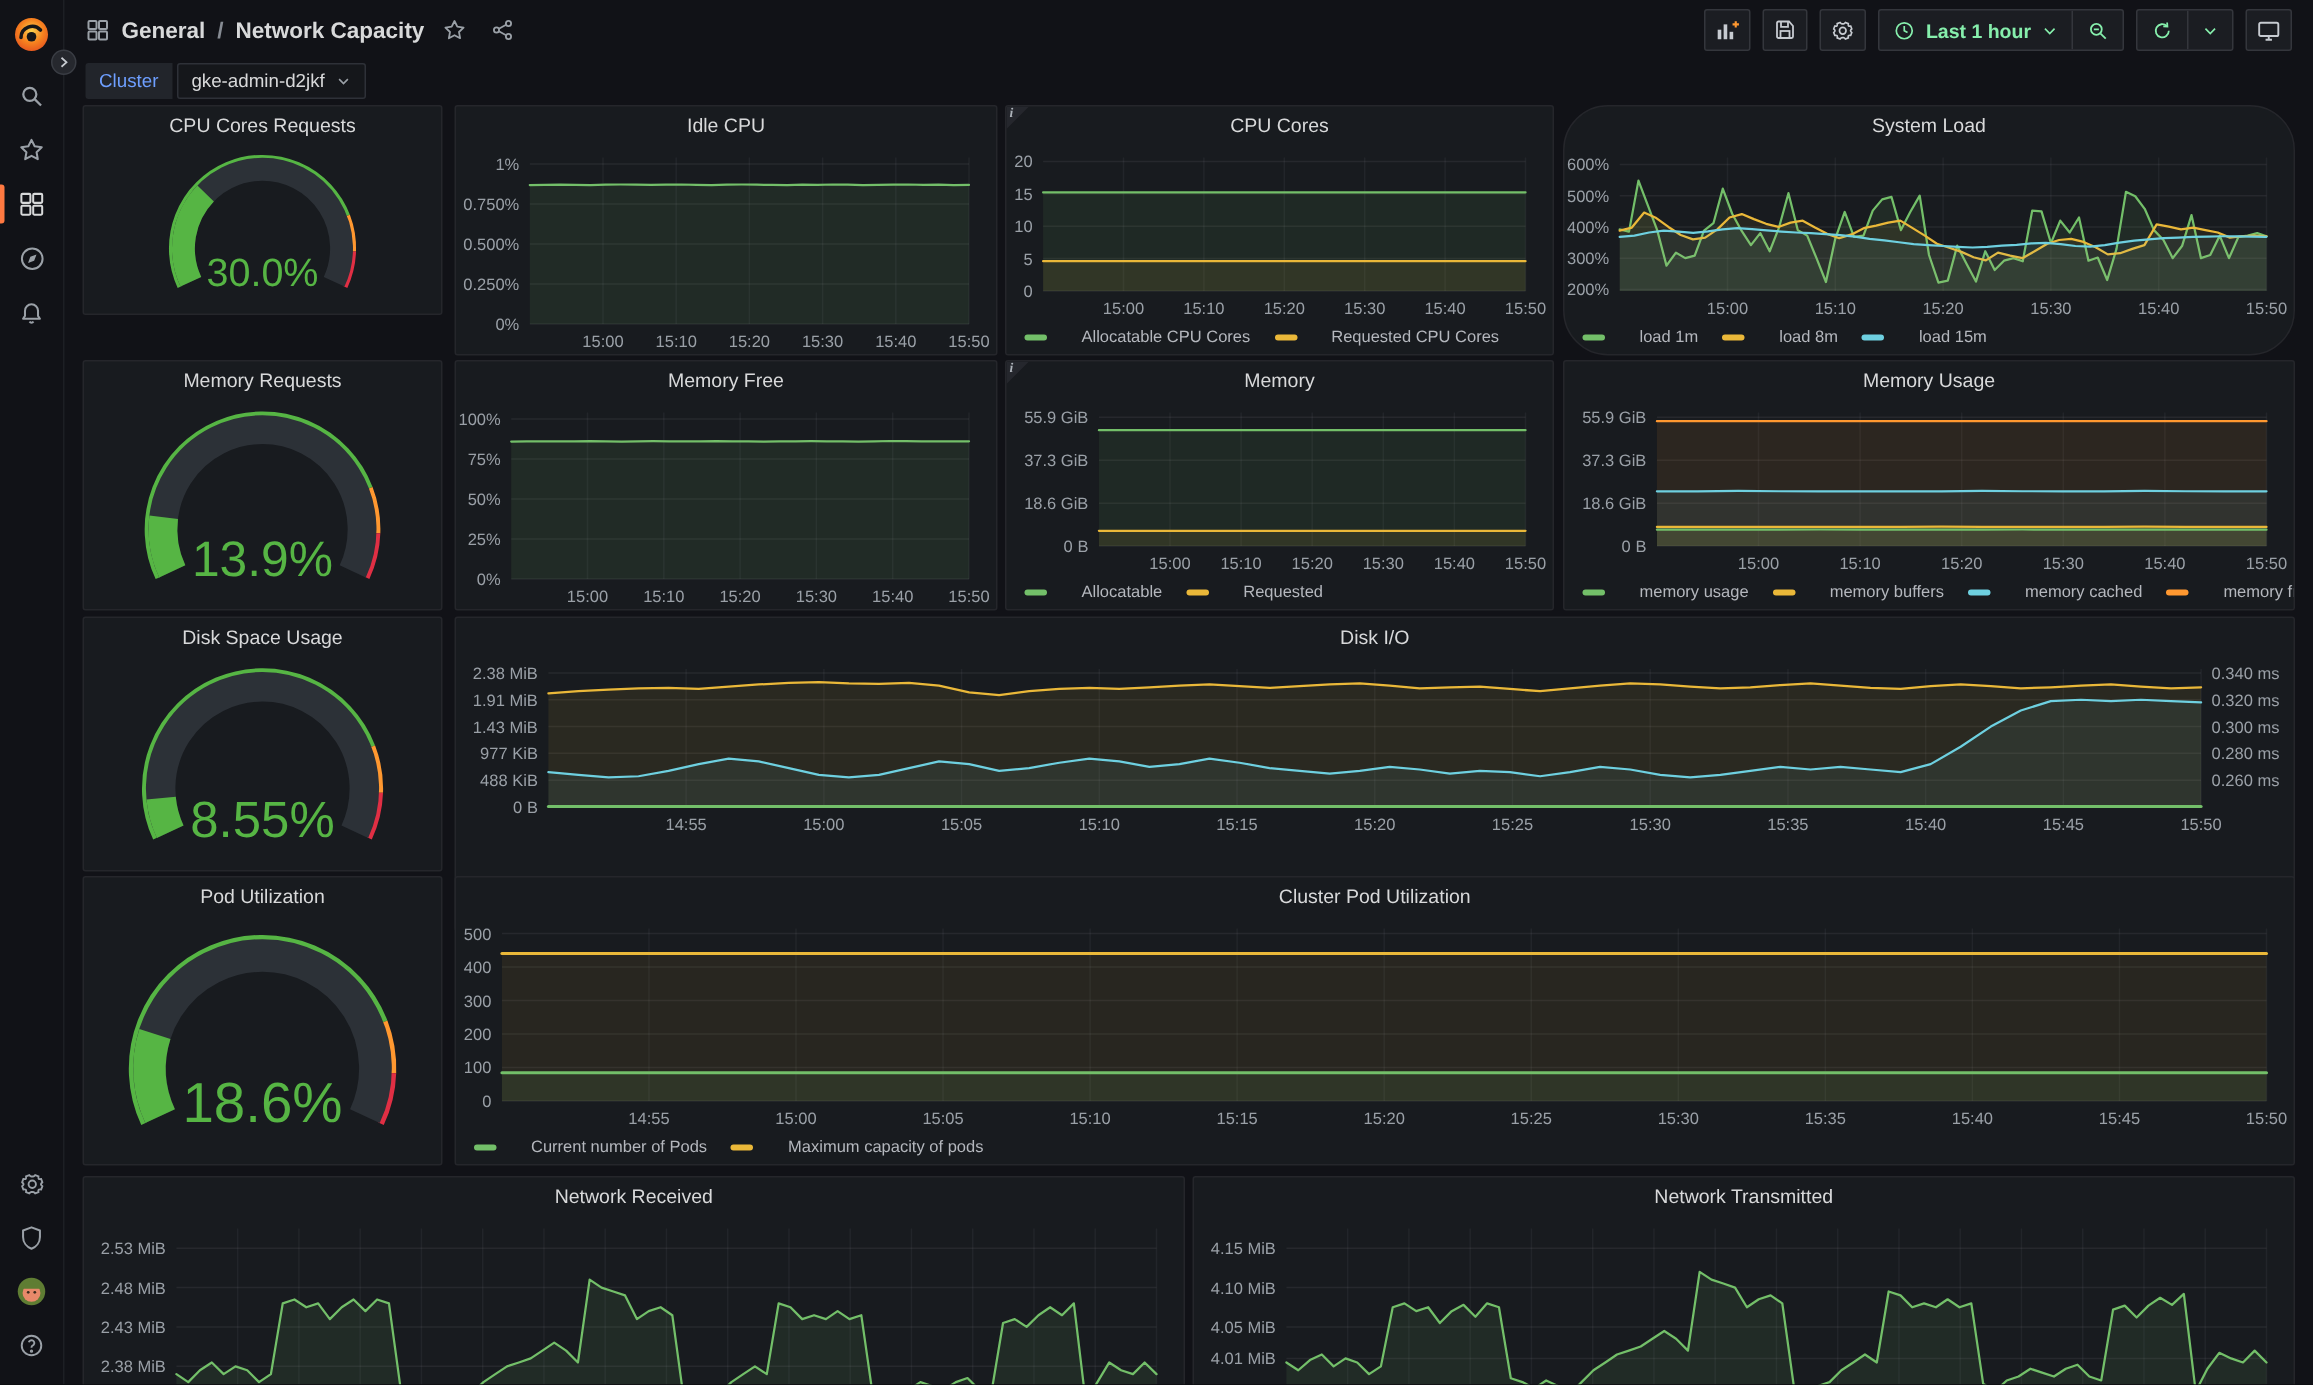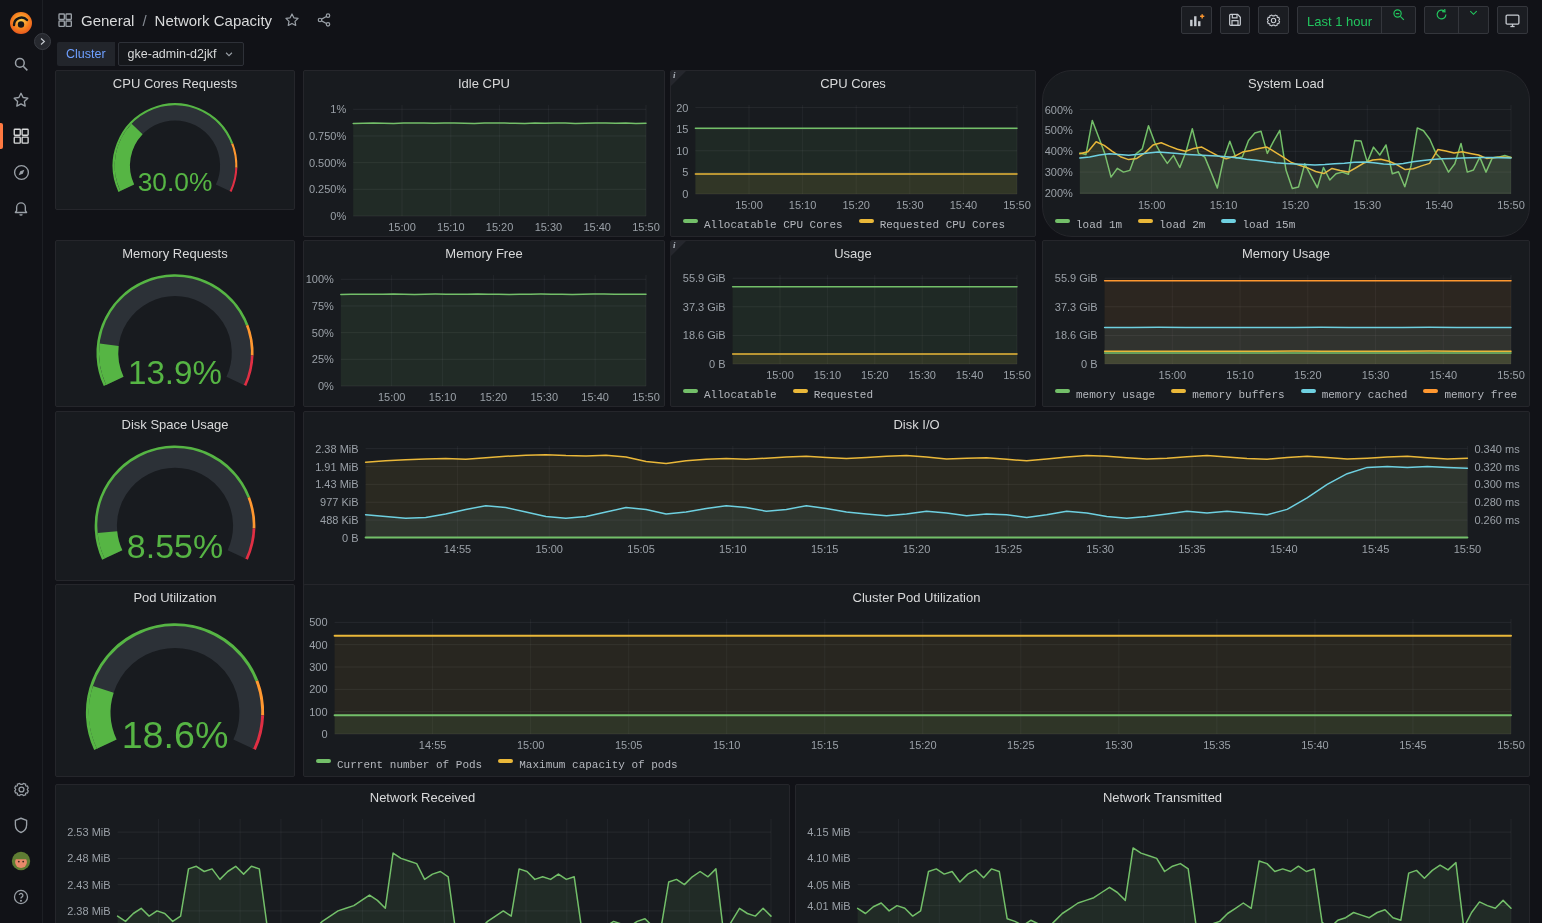--- a/index.html
+++ b/index.html
@@ -10,46 +10,46 @@
   .sidebar{position:absolute;left:0;top:0;width:43px;height:923px;background:#111217;
     border-right:1px solid #1d1f24;display:flex;flex-direction:column;align-items:center;z-index:4;}
   .side-logo{width:43px;height:46px;display:flex;align-items:center;justify-content:center;cursor:pointer;}
   .side-item{width:43px;height:36px;display:flex;align-items:center;justify-content:center;color:#9aa0a7;cursor:pointer;position:relative;}
   .side-item.active{color:#d8d9da;}
   .side-item.active::before{content:"";position:absolute;left:0;top:5px;bottom:5px;width:3px;background:#ff7941;border-radius:0 2px 2px 0;}
   .side-bottom{margin-top:auto;display:flex;flex-direction:column;align-items:center;padding-bottom:8px;}
   .expand-btn{position:absolute;left:34px;top:33px;width:17px;height:17px;border-radius:50%;
     background:#26282e;border:1px solid #3a3d44;color:#c7cbd1;display:flex;align-items:center;justify-content:center;z-index:6;cursor:pointer;}
   
-  .topbar{position:absolute;left:43px;top:0;right:0;height:40px;display:flex;padding:0 14px;}
+  .topbar{position:absolute;left:43px;top:0;right:0;height:40px;display:flex;padding:0 14px;font-weight:bold;}
   .crumb{display:flex;align-items:center;gap:8px;font-size:15px;}
   .crumb .sep{color:#868b93;}
   .crumb-icon{color:#9aa0a7;display:flex;}
   .hdr-icon-btn{background:none;border:none;color:#9aa0a7;display:flex;align-items:center;justify-content:center;
     width:24px;height:24px;cursor:pointer;padding:0;}
   .toolbar{margin-left:auto;display:flex;align-items:center;gap:8px;}
   .tb-btn{height:28px;min-width:30px;padding:0 6px;background:#1b1d22;border:1px solid #34363c;border-radius:2px;
     color:#c7cbd1;display:flex;align-items:center;justify-content:center;gap:6px;font-size:13px;cursor:pointer;}
   .tb-group{display:flex;align-items:stretch;height:28px;border:1px solid #34363c;border-radius:2px;background:#1b1d22;overflow:hidden;}
-  .tb-seg{display:flex;align-items:center;gap:7px;padding:0 9px;color:#22c55e;font-size:13px;cursor:pointer;flex-direction:column;}
+  .tb-seg{display:flex;align-items:center;gap:7px;padding:0 9px;color:#86efac;font-size:13px;cursor:pointer;}
   .tb-div{width:1px;background:#34363c;}
   
   .varrow{position:absolute;left:57px;top:42px;display:flex;align-items:center;height:24px;}
   .var-label{height:24px;display:flex;align-items:center;padding:0 9px;background:#22252b;color:#6e9fff;
     font-size:12.5px;border-radius:2px 0 0 2px;cursor:default;}
   .var-value{height:24px;display:flex;align-items:center;gap:7px;padding:0 9px;margin-left:3px;background:#15171b;
     border:1px solid #2e3138;color:#d8d9da;font-size:12.5px;border-radius:2px;cursor:pointer;}
   
   .panel{position:absolute;background:#181b1f;border:1px solid #25262b;border-radius:2px;
     display:flex;flex-direction:column;overflow:hidden;}
   .panel-title{height:26px;line-height:26px;text-align:center;font-size:13px;font-weight:500;color:#d8d9da;
     cursor:pointer;flex:0 0 auto;white-space:nowrap;}
   .chart{flex:1 1 auto;min-height:0;position:relative;}
   .legend{flex:0 0 22px;display:flex;align-items:center;padding:0 12px;gap:16px;font-size:11px;color:#b4b7bd;overflow:hidden;}
-  .legend-item{display:flex;align-items:flex-start;gap:6px;cursor:pointer;white-space:nowrap;font-family:Liberation Mono, monospace;}
+  .legend-item{display:flex;align-items:center;gap:23px;cursor:pointer;white-space:nowrap;}
   .legend-right{margin-left:auto;}
   .legend-dash{width:15px;height:4px;border-radius:2px;display:inline-block;}
   .gauge{flex:1 1 auto;min-height:0;display:flex;align-items:center;justify-content:center;padding:2px 10px 6px;}
   .tick{fill:#9aa0a7;font-size:11px;font-family:"Liberation Sans",sans-serif;}
   .gauge-value{font-size:38px;font-weight:500;font-family:"Liberation Sans",sans-serif;}
   .info-corner{position:absolute;left:0;top:0;width:0;height:0;border-top:15px solid #25272d;
     border-right:15px solid transparent;cursor:pointer;z-index:2;}
   .info-i{position:absolute;left:2px;top:-16px;font-size:9px;font-style:italic;font-weight:700;color:#aeb4bb;font-family:"Liberation Serif",serif;}
   
   #p-g1{left:55px;top:70px;width:240px;height:140px;justify-content:space-between;}
@@ -426,21 +426,21 @@
           <polyline points="36.8,60.9 46.6,60.1 56.4,58.0 66.2,56.8 76.0,57.4 85.8,58.2 95.6,57.2 105.4,55.9 115.2,55.1 125.0,55.7 134.8,56.6 144.6,57.4 154.4,58.0 164.2,58.4 174.0,59.1 183.8,59.7 193.6,60.7 203.4,62.2 213.2,63.2 223.0,64.5 232.8,65.7 242.6,66.4 252.4,67.0 262.2,67.6 272.0,68.0 281.8,67.6 291.6,66.8 301.4,66.2 311.2,65.3 321.0,64.9 330.8,65.7 340.6,67.0 350.4,67.4 360.2,66.4 370.0,64.7 379.8,63.4 389.6,62.6 399.4,61.8 409.2,61.4 419.0,60.9 428.8,60.7 438.6,60.5 448.4,60.5 458.2,60.7 468.0,60.9" fill="none" stroke="#6ed0e0" stroke-width="1.5" stroke-linejoin="round" stroke-linecap="round"></polyline>
         </svg>
       </div>
     <div class="legend">
         <div class="legend-item">
           <span class="legend-dash" style="background: rgb(115, 191, 105);"></span>
           <span>load 1m</span>
         </div>
         <div class="legend-item">
           <span class="legend-dash" style="background: rgb(234, 184, 57);"></span>
-          <span>load 2m</span>
+          <span>load 8m</span>
         </div>
         <div class="legend-item">
           <span class="legend-dash" style="background: rgb(110, 208, 224);"></span>
           <span>load 15m</span>
         </div>
       </div>
   </section>
 
   <section class="panel" id="p-memfree">
     <div class="panel-title">Memory Free</div>
@@ -471,21 +471,21 @@
           <path d="M36.8,27.4L47.3,27.3L57.8,27.2L68.4,27.3L78.9,27.2L89.4,27.1L99.9,27.3L110.5,27.4L121.0,27.2L131.5,27.1L142.0,27.2L152.6,27.3L163.1,27.2L173.6,27.1L184.1,27.3L194.7,27.2L205.2,27.4L215.7,27.3L226.2,27.2L236.8,27.1L247.3,27.2L257.8,27.3L268.3,27.4L278.9,27.2L289.4,27.0L299.9,27.1L310.4,27.3L321.0,27.2L331.5,27.3L342.0,27.2L342,119L36.8,119Z" fill="#73bf69" fill-opacity="0.1" stroke="none"></path>
           <polyline points="36.8,27.4 47.3,27.3 57.8,27.2 68.4,27.3 78.9,27.2 89.4,27.1 99.9,27.3 110.5,27.4 121.0,27.2 131.5,27.1 142.0,27.2 152.6,27.3 163.1,27.2 173.6,27.1 184.1,27.3 194.7,27.2 205.2,27.4 215.7,27.3 226.2,27.2 236.8,27.1 247.3,27.2 257.8,27.3 268.3,27.4 278.9,27.2 289.4,27.0 299.9,27.1 310.4,27.3 321.0,27.2 331.5,27.3 342.0,27.2" fill="none" stroke="#73bf69" stroke-width="1.5" stroke-linejoin="round" stroke-linecap="round"></polyline>
         </svg>
       </div>
   </section>
 
   <section class="panel" id="p-memory">
     <div class="info-corner">
         <span class="info-i">i</span>
       </div>
-    <div class="panel-title">Usage</div>
+    <div class="panel-title">Memory</div>
     <div class="chart">
         <svg width="364" height="117" viewBox="0 0 364 117">
           <line x1="61.6" x2="346" y1="11.222413793103449" y2="11.222413793103449" stroke="rgba(204,204,220,0.08)" stroke-width="1"></line>
           <text x="54.6" y="15.222413793103449" text-anchor="end" class="tick">55.9 GiB</text>
           <line x1="61.6" x2="346" y1="39.763793103448286" y2="39.763793103448286" stroke="rgba(204,204,220,0.08)" stroke-width="1"></line>
           <text x="54.6" y="43.763793103448286" text-anchor="end" class="tick">37.3 GiB</text>
           <line x1="61.6" x2="346" y1="68.45862068965516" y2="68.45862068965516" stroke="rgba(204,204,220,0.08)" stroke-width="1"></line>
           <text x="54.6" y="72.45862068965516" text-anchor="end" class="tick">18.6 GiB</text>
           <line x1="61.6" x2="346" y1="97" y2="97" stroke="rgba(204,204,220,0.08)" stroke-width="1"></line>
           <text x="54.6" y="101" text-anchor="end" class="tick">0 B</text>

